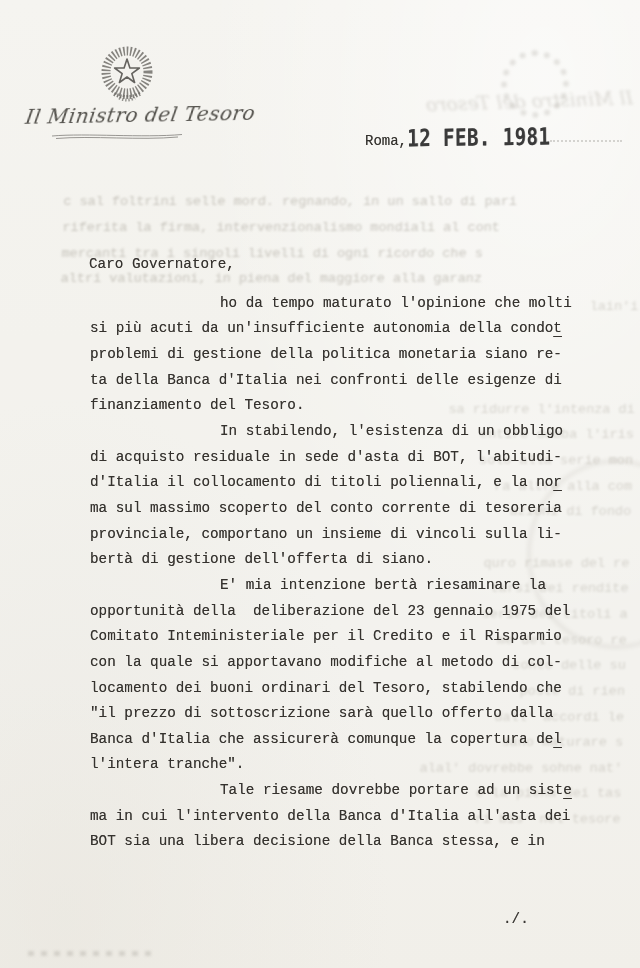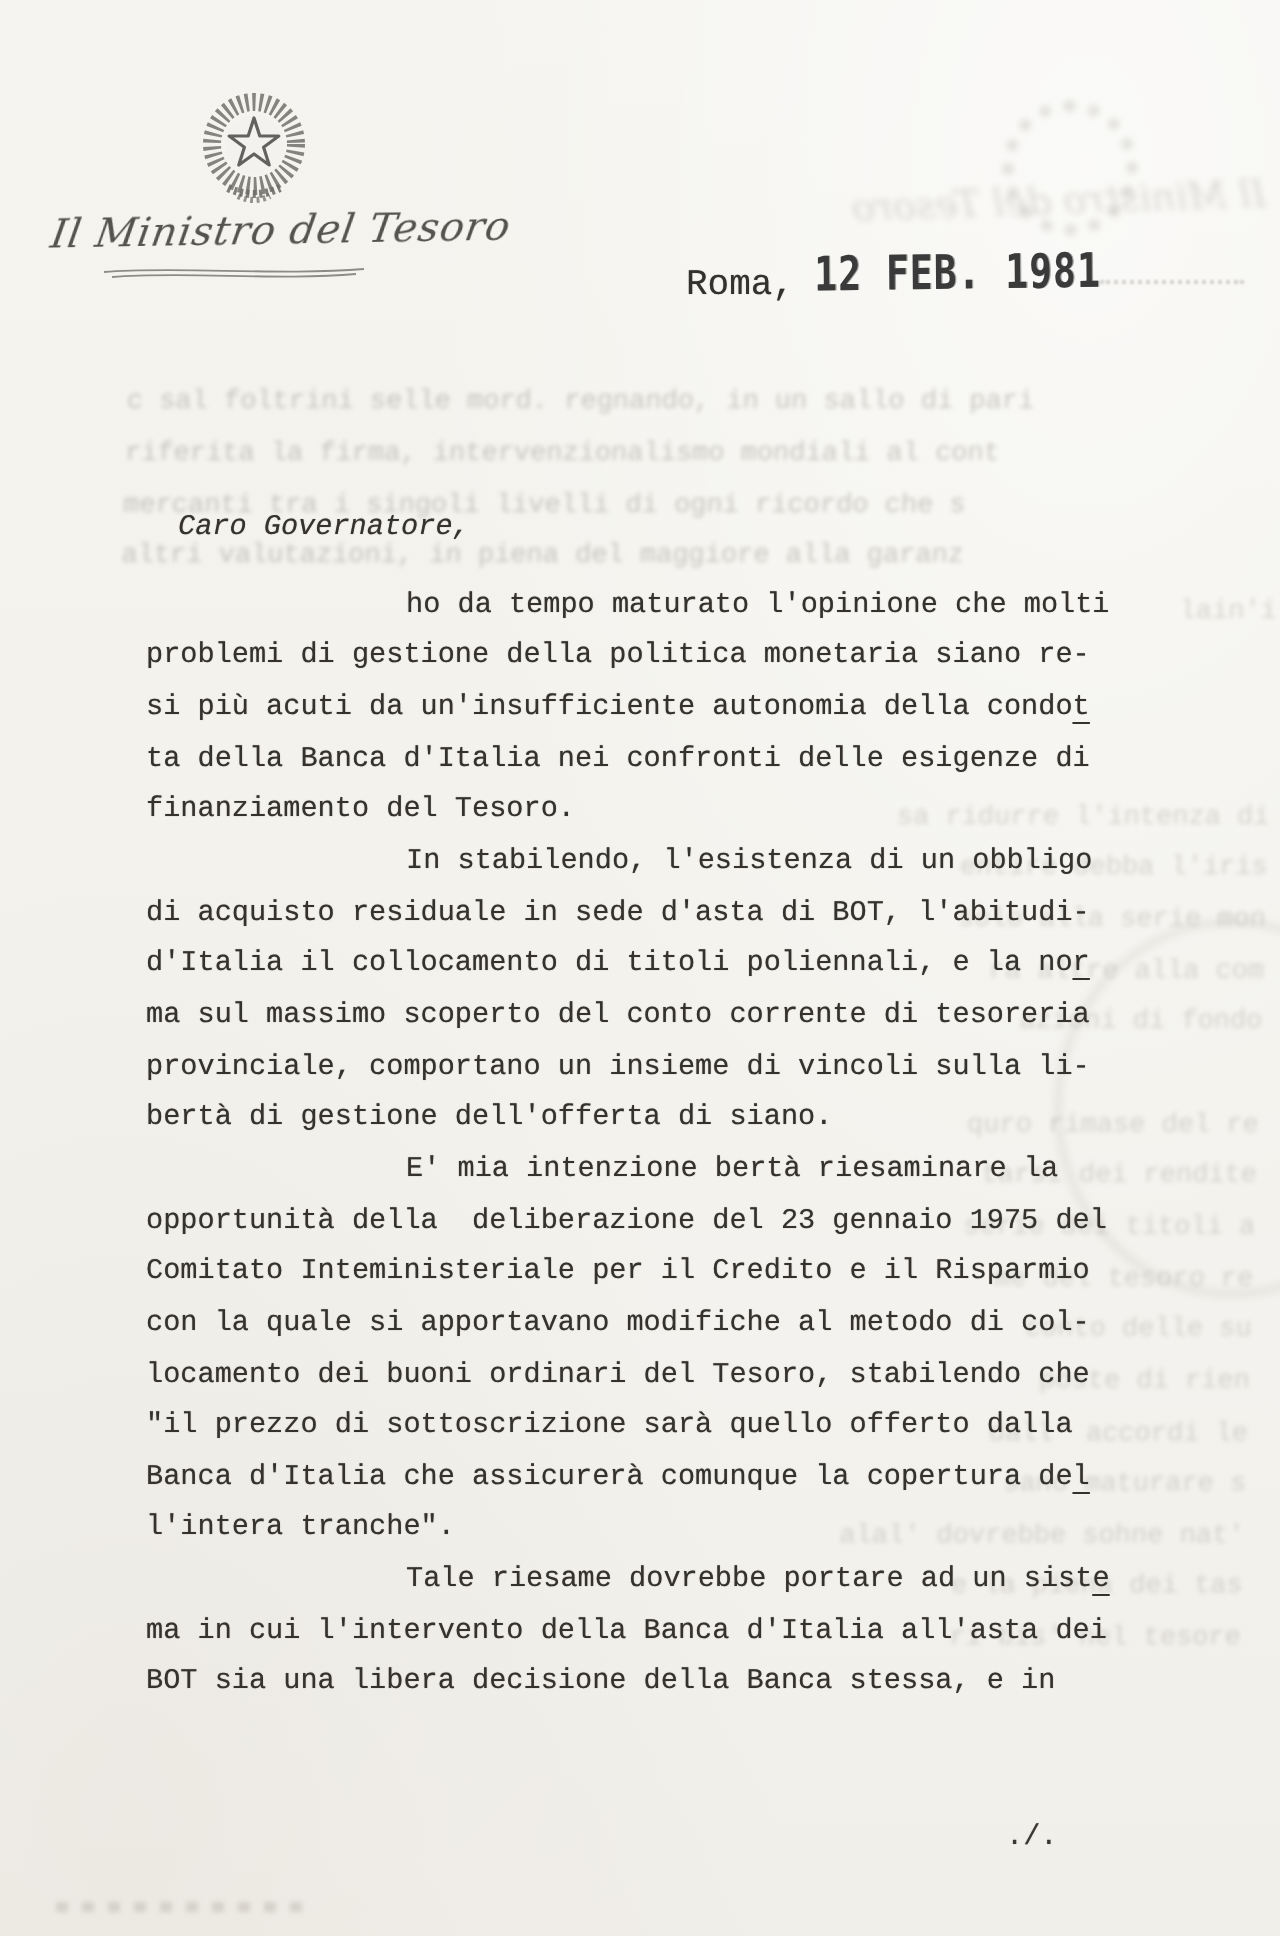--- a/index.html
+++ b/index.html
@@ -16,39 +16,39 @@
   .emblem{position:absolute;left:92px;top:42px;width:70px;height:66px;opacity:.82;filter:blur(.3px);}
   .script-title{
     position:absolute;left:26px;top:103px;width:230px;
     font-family:"DejaVu Serif", serif;font-style:italic;font-size:20px;
     color:#55534e;letter-spacing:.5px;transform:skewX(-10deg) rotate(-1deg);
     filter:blur(.25px);white-space:nowrap;
   }
   .script-underline{position:absolute;left:52px;top:132px;opacity:.75;}
 
   
-  .place{position:absolute;left:343px;top:133px;font-size:18px;color:#33312d;
+  .place{position:absolute;left:365px;top:133px;font-size:14px;color:#33312d;
     text-shadow:0 0 .5px rgba(40,38,34,.5);white-space:pre;}
   .date-stamp{
     position:absolute;left:407px;top:124px;
     font-family:"DejaVu Sans Mono", monospace;font-weight:700;font-size:19px;
     color:#3a3a3a;letter-spacing:.5px;transform:scaleY(1.25) rotate(-.6deg);
     transform-origin:left top;text-shadow:.6px 0 0 rgba(58,58,58,.45);white-space:pre;
   }
   .date-dashes{position:absolute;left:550px;top:140px;width:72px;height:0;
     border-top:2px dotted rgba(120,115,108,.28);filter:blur(.6px);}
 
   
   .letter-body{
     position:absolute;left:73px;top:252px;width:492px;z-index:2;
     font-size:14.3px;line-height:25.65px;color:#35322e;
     text-shadow:0 0 .5px rgba(40,38,34,.55);
   }
-  .salutation{padding-left:16px;margin-bottom:13px;white-space:pre;font-style:italic;}
-  .tline{white-space:pre;}
+  .salutation{padding-left:16px;margin-bottom:13px;white-space:pre;}
+  .tline{white-space:pre;margin-left:17px;}
   .tline.ind{padding-left:130px;}
   .u{text-decoration:underline;text-underline-offset:3.5px;}
   .cont-mark{position:absolute;left:503px;top:911px;z-index:2;
     font-size:14.3px;color:#3a3734;text-shadow:0 0 .5px rgba(40,38,34,.5);}
 
   
   .bleed-top{
     position:absolute;left:62px;top:189px;width:565px;z-index:1;
     font-size:13.5px;line-height:25.8px;color:#8a8478;opacity:.42;
     filter:blur(1.15px);transform:skewX(-2deg);
@@ -130,22 +130,22 @@
   </svg>
 
   <div class="place">Roma,</div>
   <div class="date-stamp">12 FEB. 1981</div>
   <div class="date-dashes"></div>
 
   <div class="letter-body">
     <div class="salutation">Caro Governatore,</div>
     <div>
         <div class="tline ind">ho da tempo maturato l'opinione che molti</div>
+        <div class="tline">si più acuti da un'insufficiente autonomia della condo<span class="u">t</span></div>
         <div class="tline">problemi di gestione della politica monetaria siano re-</div>
-        <div class="tline">si più acuti da un'insufficiente autonomia della condo<span class="u">t</span></div>
         <div class="tline">ta della Banca d'Italia nei confronti delle esigenze di</div>
         <div class="tline">finanziamento del Tesoro.</div>
         <div class="tline ind">In stabilendo, l'esistenza di un obbligo</div>
         <div class="tline">di acquisto residuale in sede d'asta di BOT, l'abitudi-</div>
         <div class="tline">d'Italia il collocamento di titoli poliennali, e la no<span class="u">r</span></div>
         <div class="tline">ma sul massimo scoperto del conto corrente di tesoreria</div>
         <div class="tline">provinciale, comportano un insieme di vincoli sulla li-</div>
         <div class="tline">bertà di gestione dell'offerta di siano.</div>
         <div class="tline ind">E' mia intenzione bertà riesaminare la</div>
         <div class="tline">opportunità della  deliberazione del 23 gennaio 1975 del</div>

